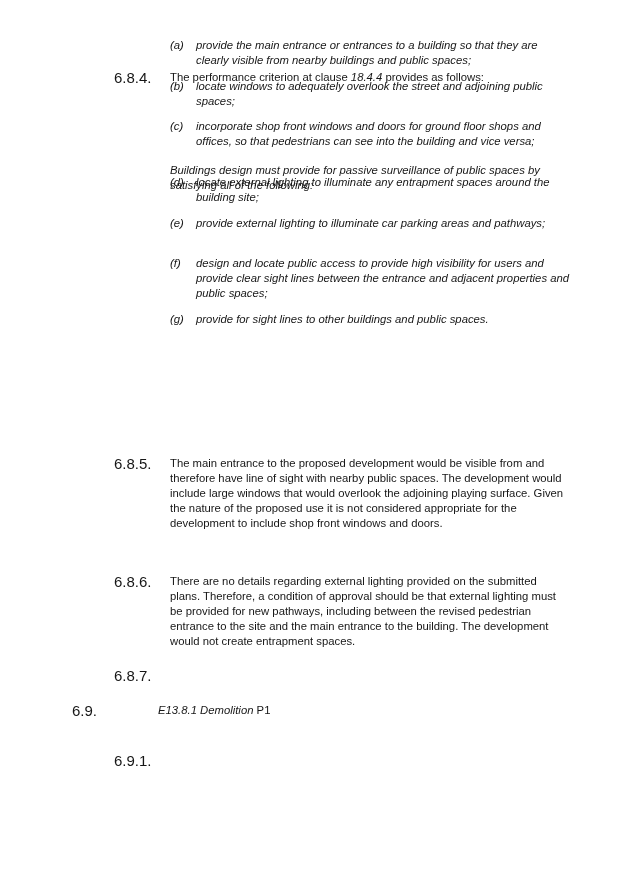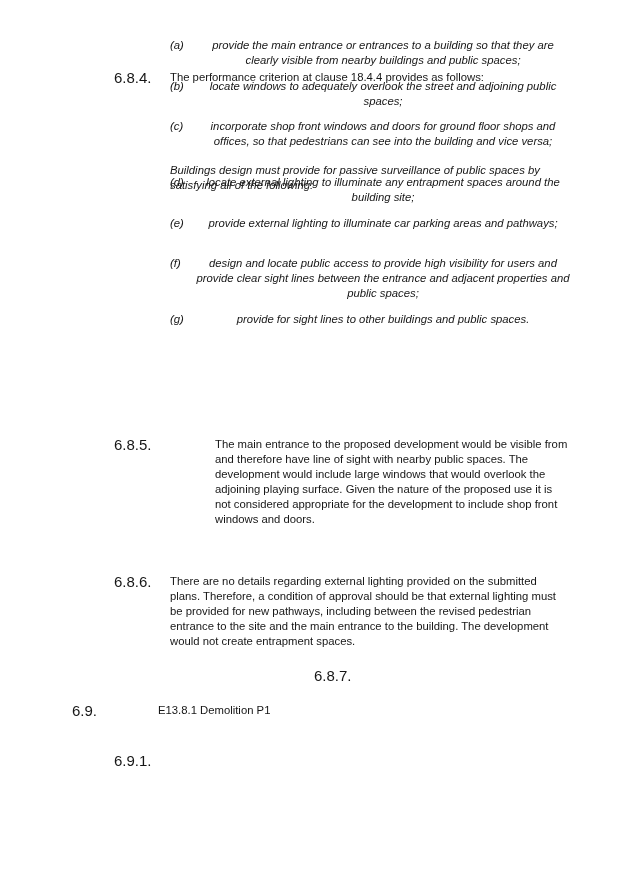--- a/index.html
+++ b/index.html
@@ -79,24 +79,23 @@
     font-style: italic;
     font-size: 11.3px;
     line-height: 15.1px;
   }
   .alpha-marker {
     flex: 0 0 26px;
     width: 26px;
   }
   .alpha-text {
     flex: 1 1 auto;
-    text-align: center;
   }
 
-  .it { }
+  .it { font-style: italic; }
   .ro { font-style: normal; }
 </style>
 </head>
 <body>
 
 <div class="page">
 
   <div class="block clause" style="top:70px;">
     <span class="num">6.8.4.</span>
     <span class="body-text"><span>The performance criterion at clause </span><span class="it">18.4.4</span><span> provides as follows:</span></span>
@@ -128,31 +127,31 @@
     <div class="alpha-item" style="position:absolute; top:256px; left:0; width:400px;">
       <span class="alpha-marker">(f)</span>
       <span class="alpha-text">design and locate public access to provide high visibility for users and provide clear sight lines between the entrance and adjacent properties and public spaces;</span>
     </div>
     <div class="alpha-item" style="position:absolute; top:312px; left:0; width:400px;">
       <span class="alpha-marker">(g)</span>
       <span class="alpha-text">provide for sight lines to other buildings and public spaces.</span>
     </div>
   </div>
 
-  <div class="block clause" style="top:437px;gap:45px;">
+  <div class="block clause" style="top:456px;">
     <span class="num">6.8.5.</span>
     <span class="body-text">The main entrance to the proposed development would be visible from and therefore have line of sight with nearby public spaces.  The development would include large windows that would overlook the adjoining playing surface.  Given the nature of the proposed use it is not considered appropriate for the development to include shop front windows and doors.</span>
   </div>
 
   <div class="block clause" style="top:574px;">
     <span class="num">6.8.6.</span>
     <span class="body-text">There are no details regarding external lighting provided on the submitted plans.  Therefore, a condition of approval should be that external lighting must be provided for new pathways, including between the revised pedestrian entrance to the site and the main entrance to the building.  The development would not create entrapment spaces.</span>
   </div>
 
-  <div class="block clause" style="top:668px;justify-content:center;">
+  <div class="block clause" style="top:668px;">
     <span class="num">6.8.7.</span>
   </div>
 
   <div class="block heading" style="top:703px;">
     <span class="num">6.9.</span>
     <span class="body-text"><span class="it">E13.8.1 Demolition</span><span class="ro"> P1</span></span>
   </div>
 
   <div class="block clause" style="top:753px;">
     <span class="num">6.9.1.</span>

